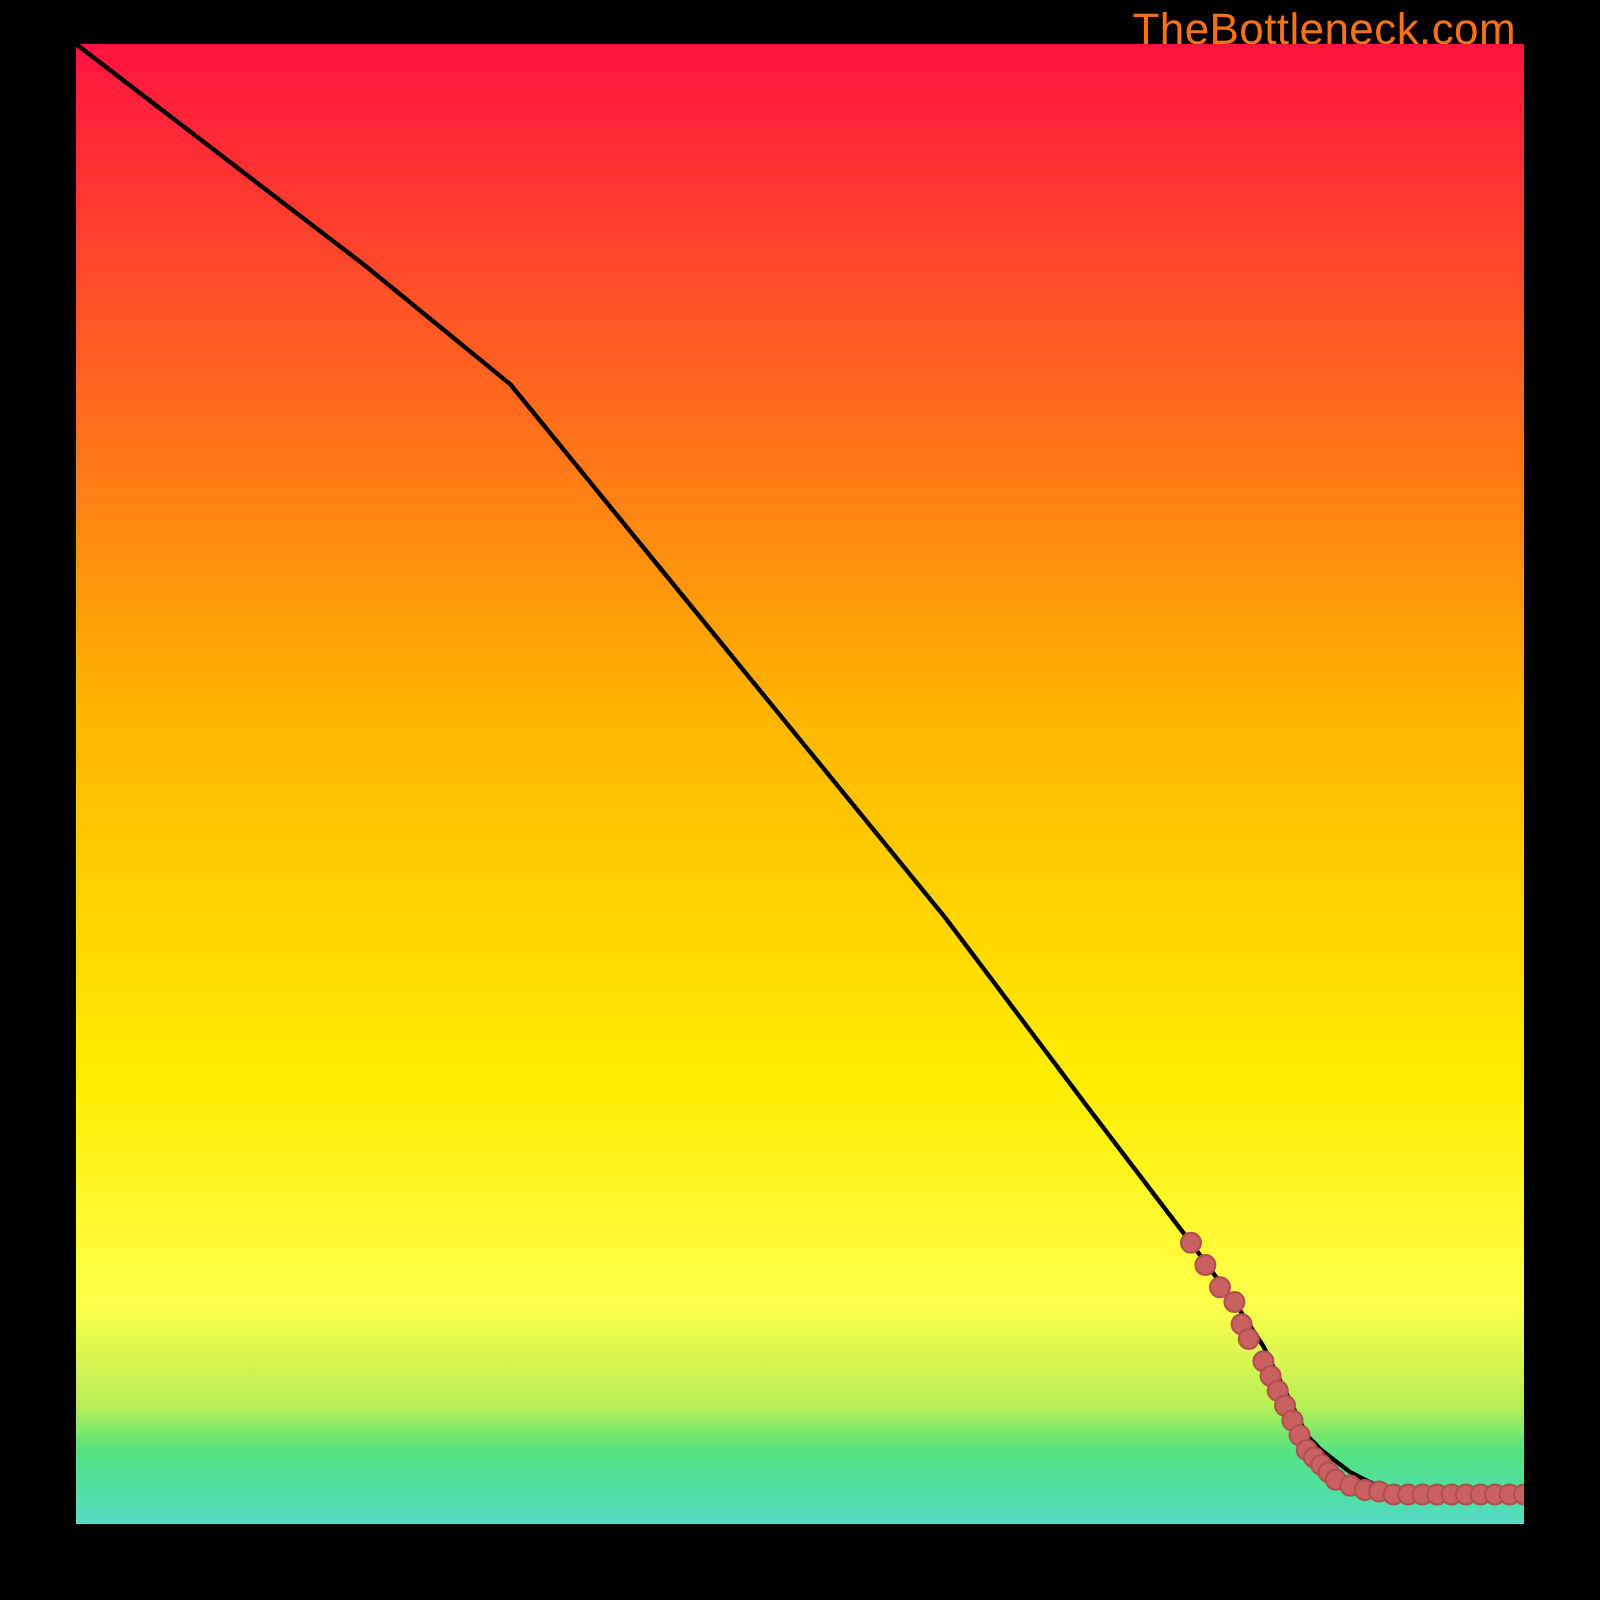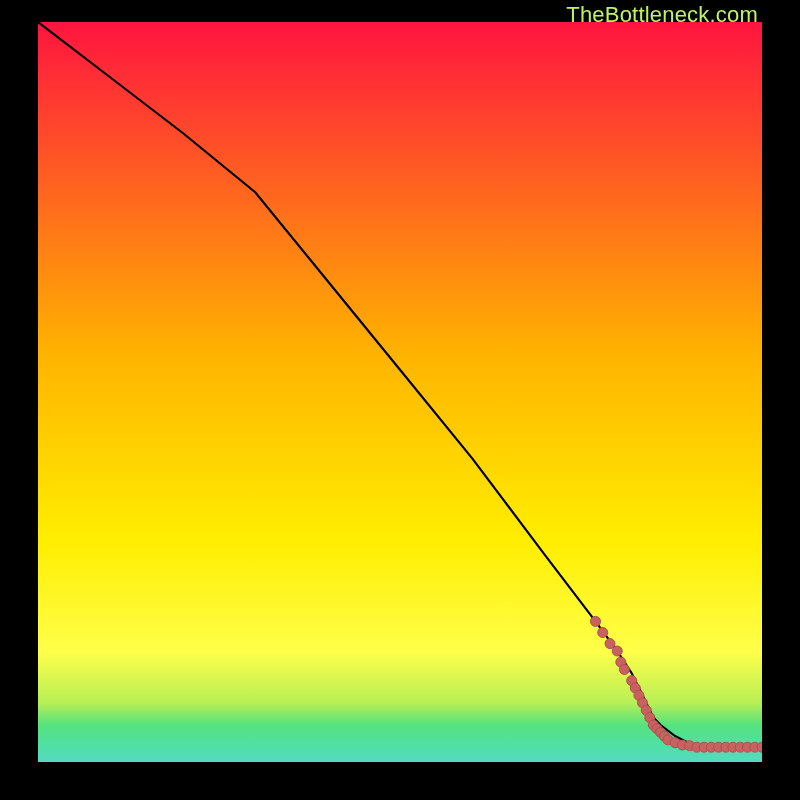--- a/index.html
+++ b/index.html
@@ -18,21 +18,21 @@
     height: 740px;
     background: #000;
   }
   .watermark {
     position: absolute;
     top: 2px;
     right: 42px;
     font-family: Arial, Helvetica, sans-serif;
     font-size: 22px;
     font-weight: 500;
-    color: #bef264;
+    color: #f97316;
     letter-spacing: 0.2px;
   }
   svg {
     position: absolute;
     left: 38px;
     top: 22px;
     width: 724px;
     height: 740px;
     display: block;
   }

